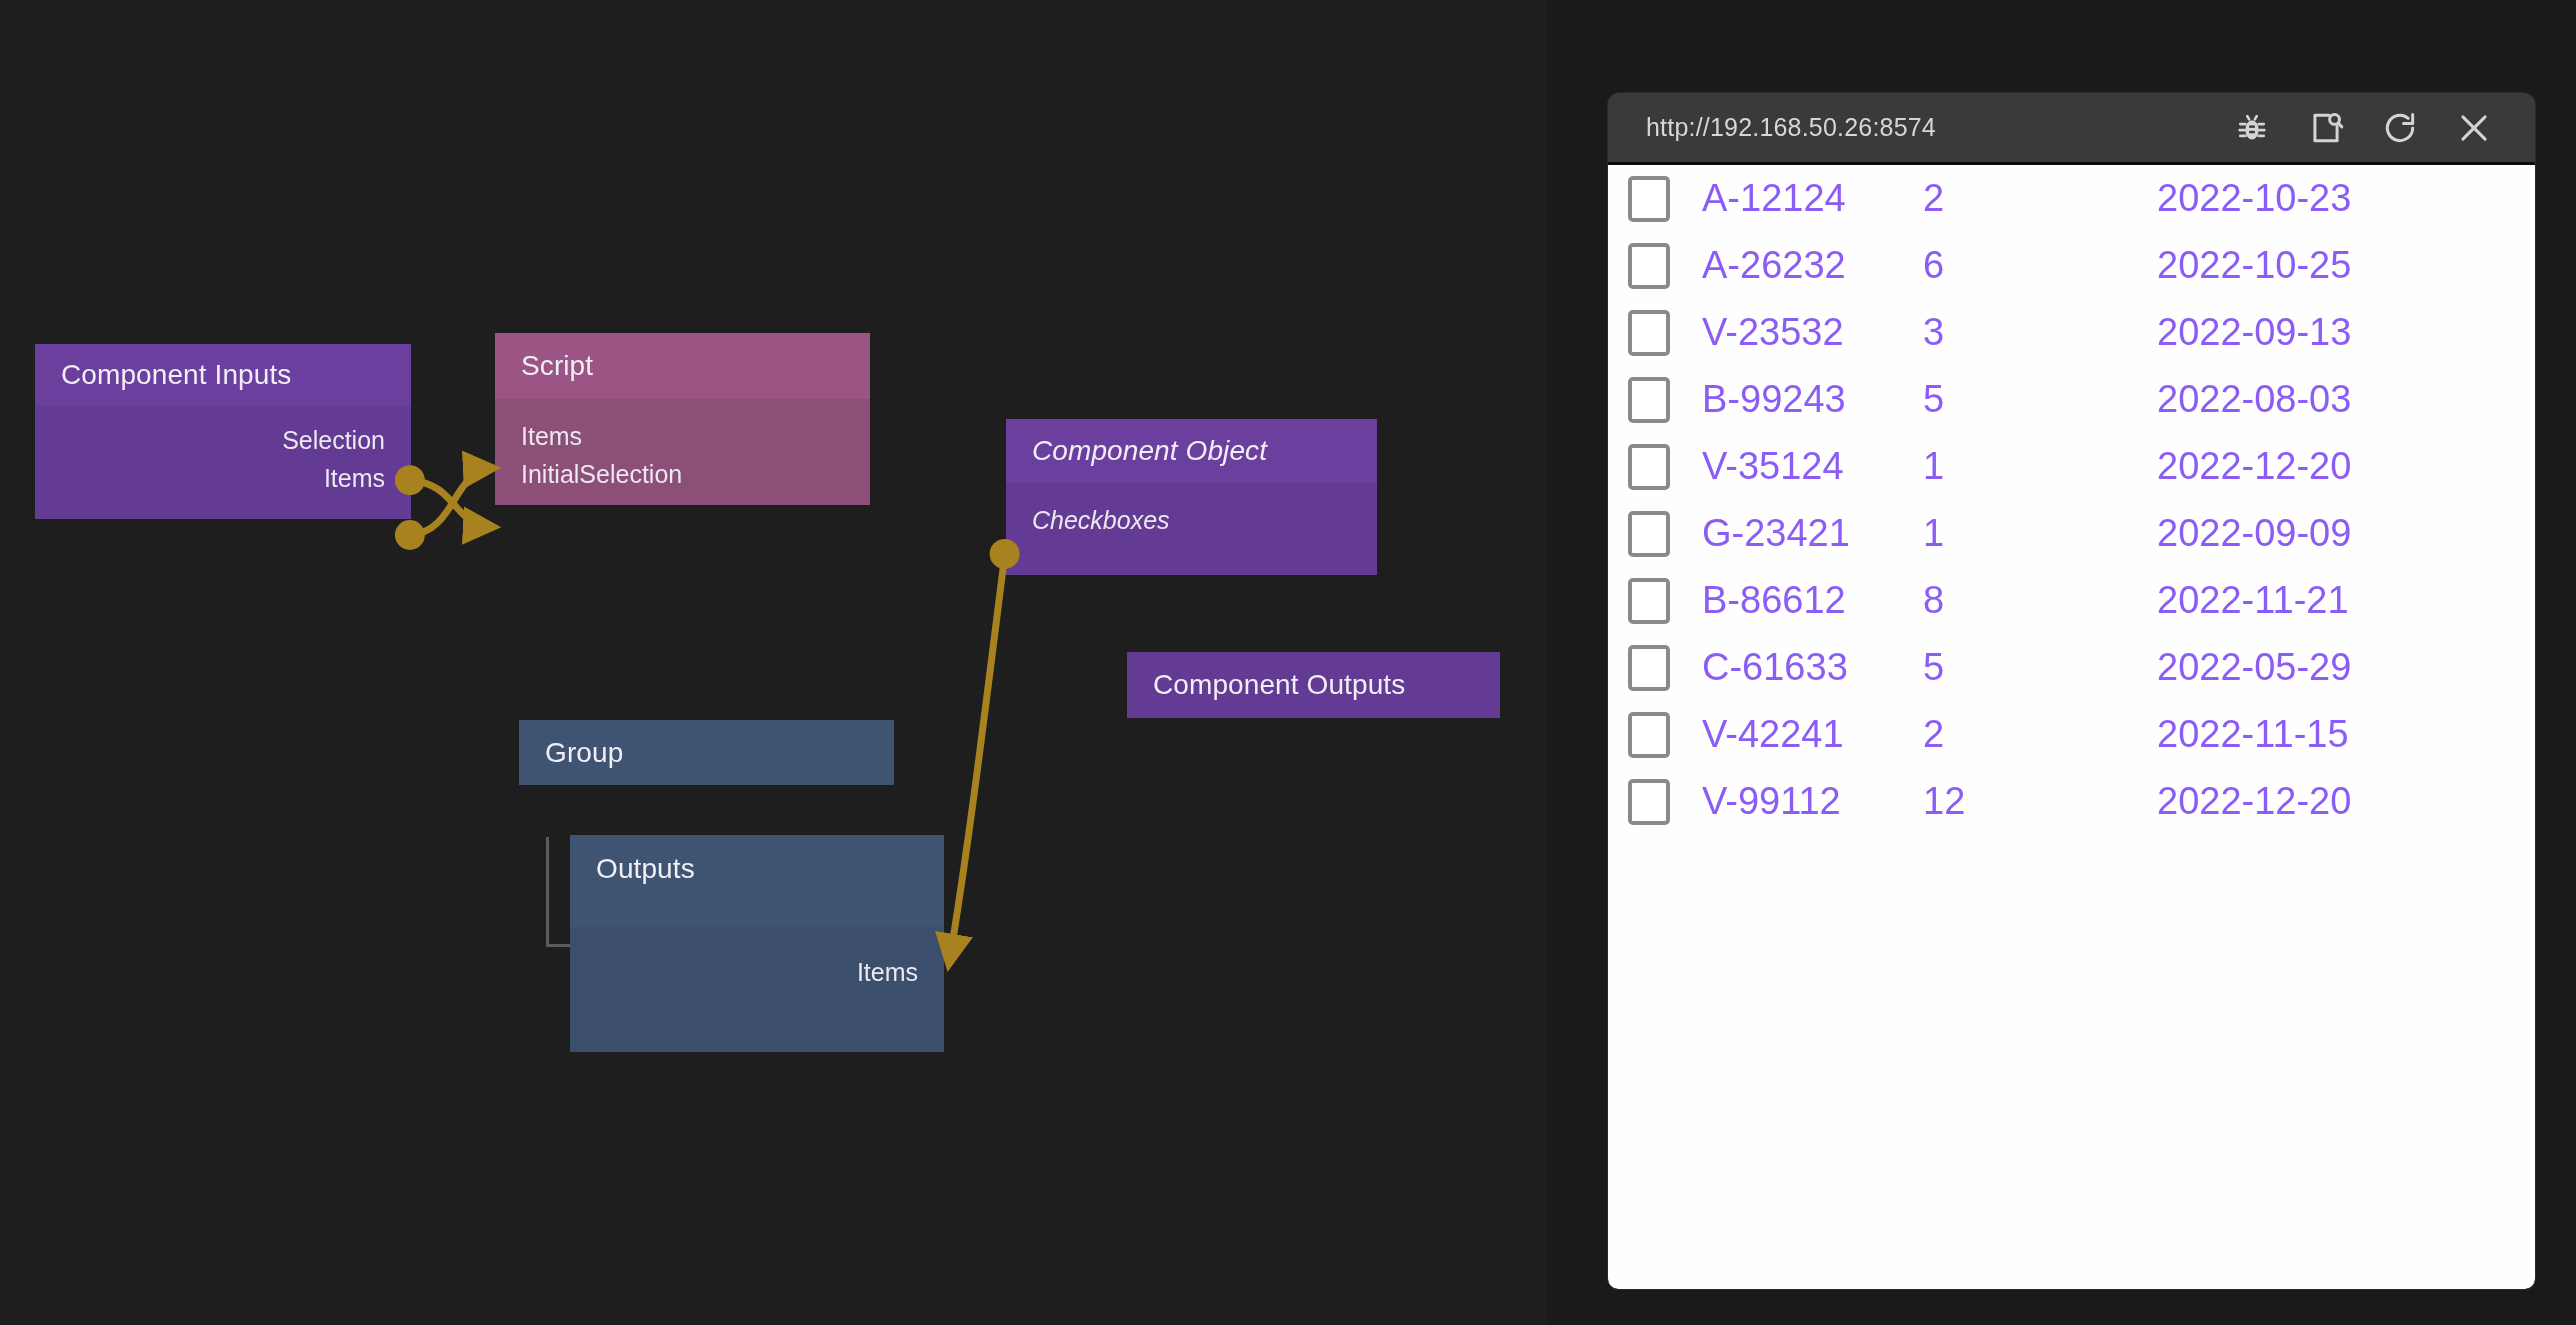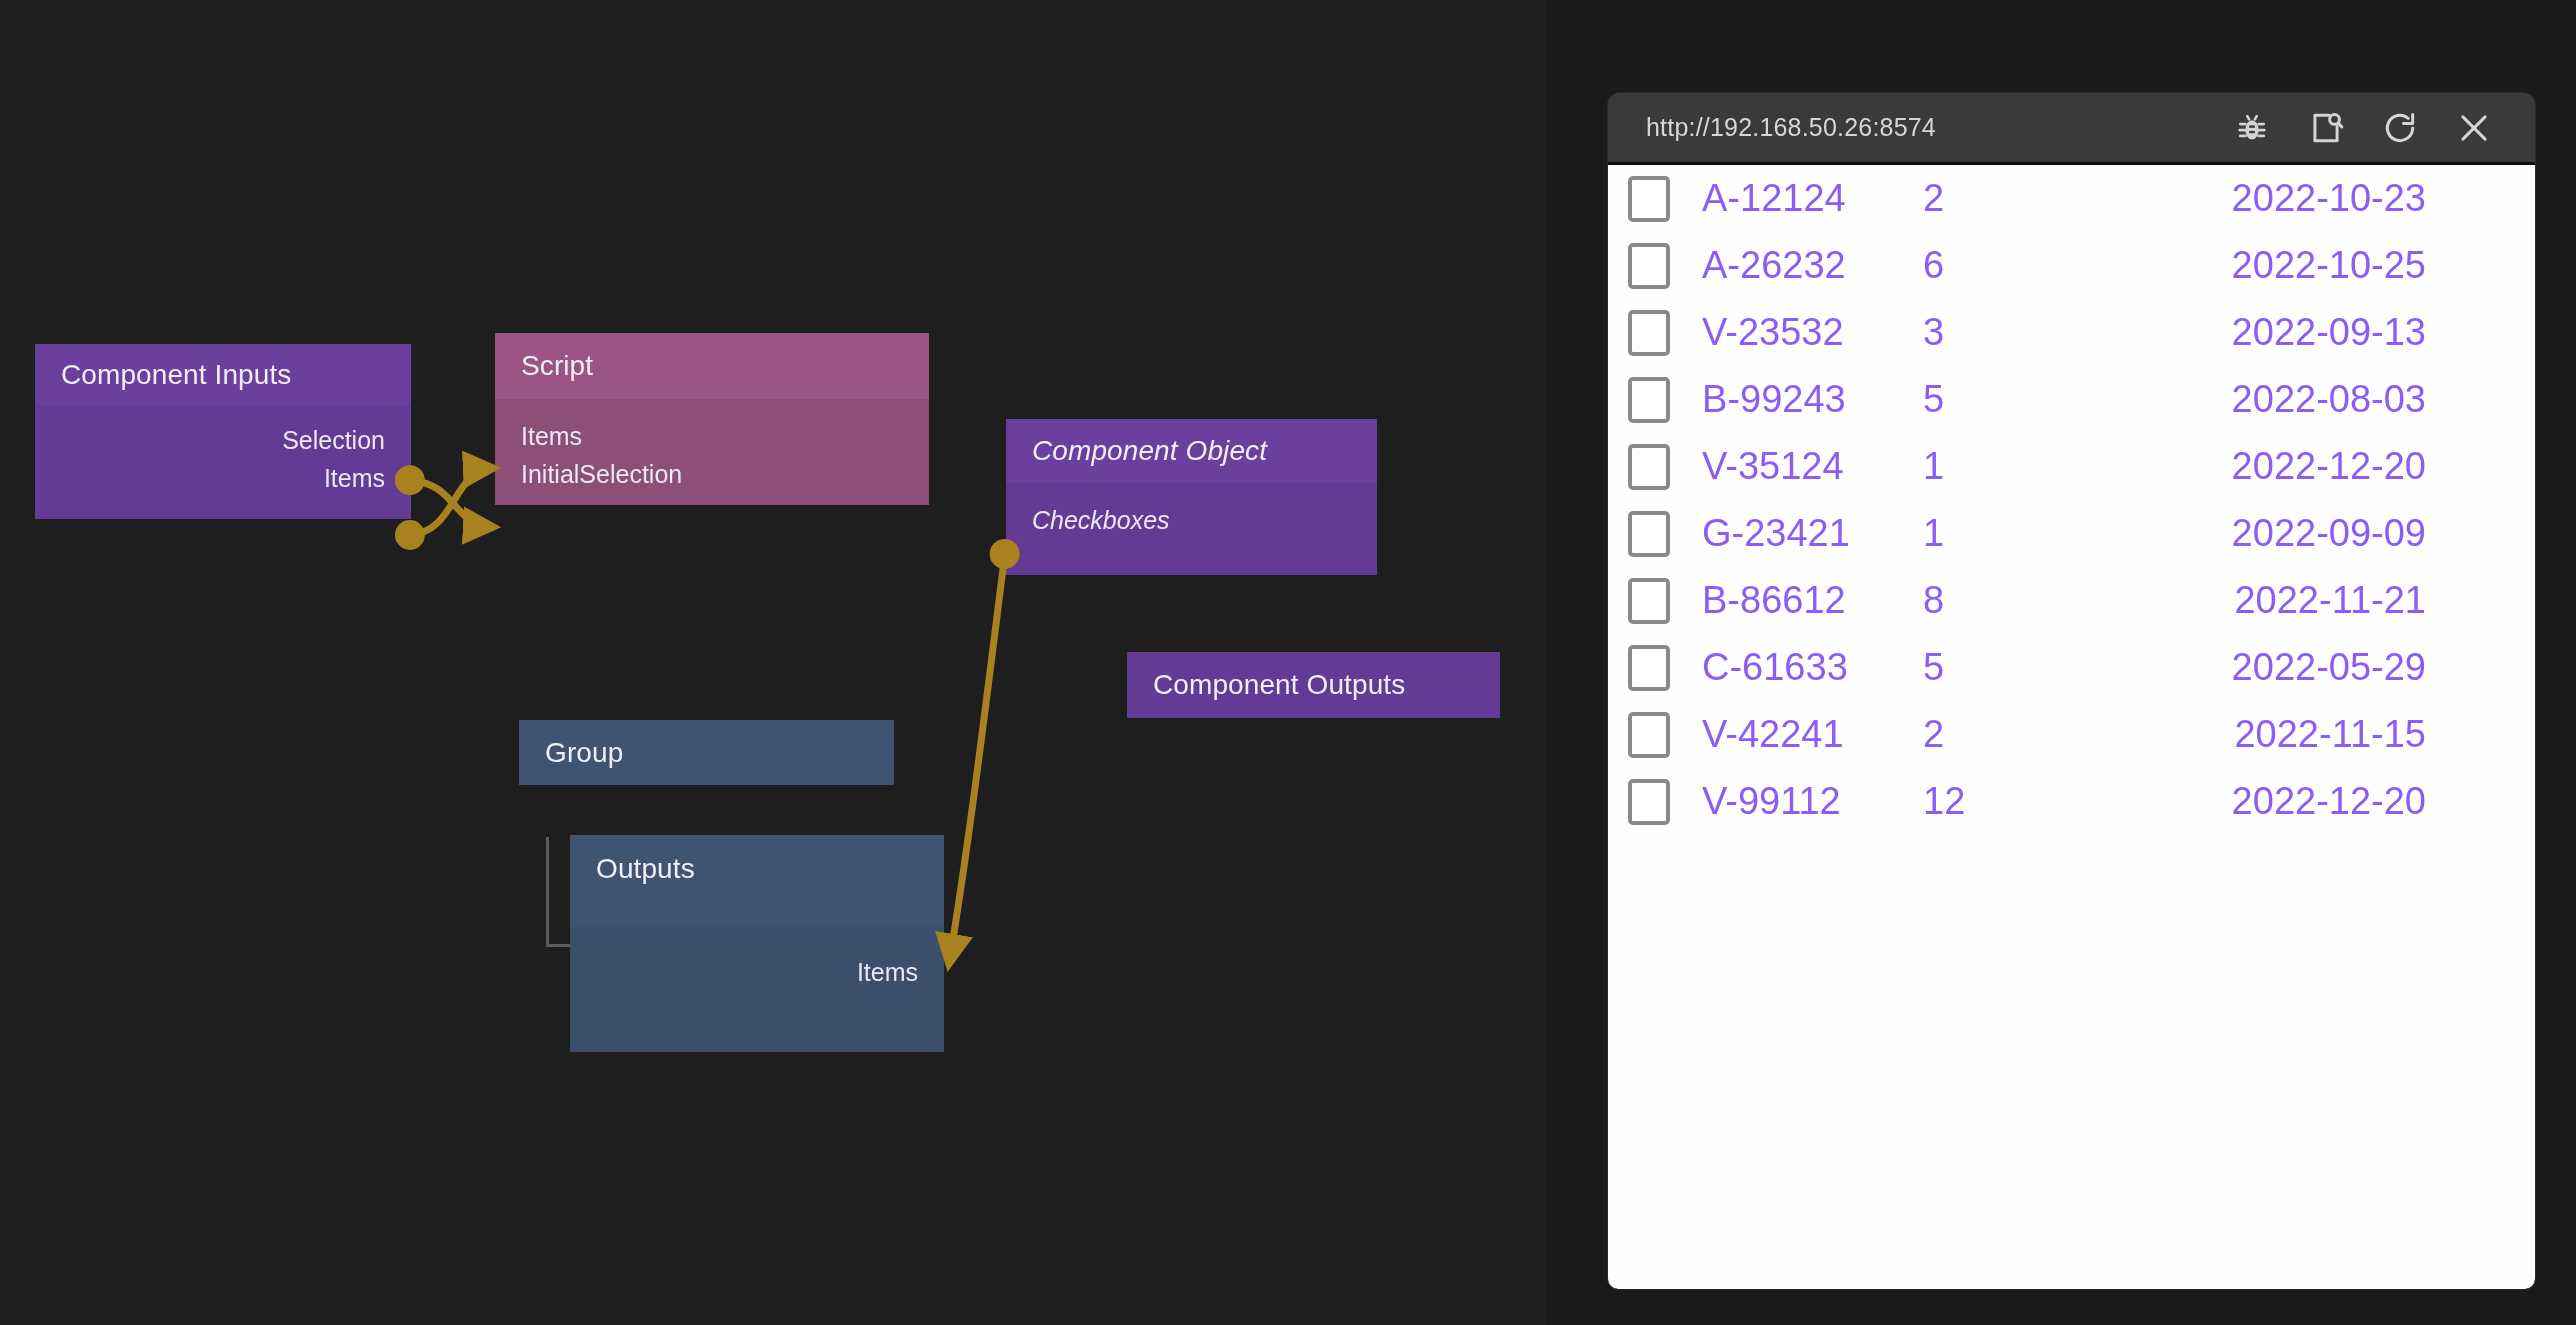--- a/index.html
+++ b/index.html
@@ -161,42 +161,42 @@
     background: #ffffff;
   }
   .cell {
     color: #8b5cf6;
     font-size: 38px;
     font-family: "Liberation Sans", sans-serif;
     white-space: nowrap;
   }
   .c-id   { width: 221px; margin-left: 32px; }
   .c-qty  { width: 234px; }
-  .c-date { text-align: right; width: 269px; }
+  .c-date { text-align: left; width: 269px; }
 </style>
 </head>
 <body>
 
 <div id="canvas">
   <div id="canvas-left-pane"></div>
   <div id="canvas-right-pane"></div>
 
   <div class="node n-purple" style="left:35px; top:344px; width:376px;">
     <div class="node-header" style="height:62px;">Component Inputs</div>
     <div class="node-body" style="height:113px; padding-top:15px;">
       <div class="port-row right">
         <span>Selection</span>
       </div>
       <div class="port-row right">
         <span>Items</span>
       </div>
     </div>
   </div>
 
-  <div class="node n-mauve" style="left:495px; top:333px; width:434px;">
+  <div class="node n-mauve" style="left:495px; top:333px; width:375px;">
     <div class="node-header" style="height:66px;">Script</div>
     <div class="node-body" style="height:106px; padding-top:18px;">
       <div class="port-row left">
         <span>Items</span>
       </div>
       <div class="port-row left">
         <span>InitialSelection</span>
       </div>
     </div>
   </div>

